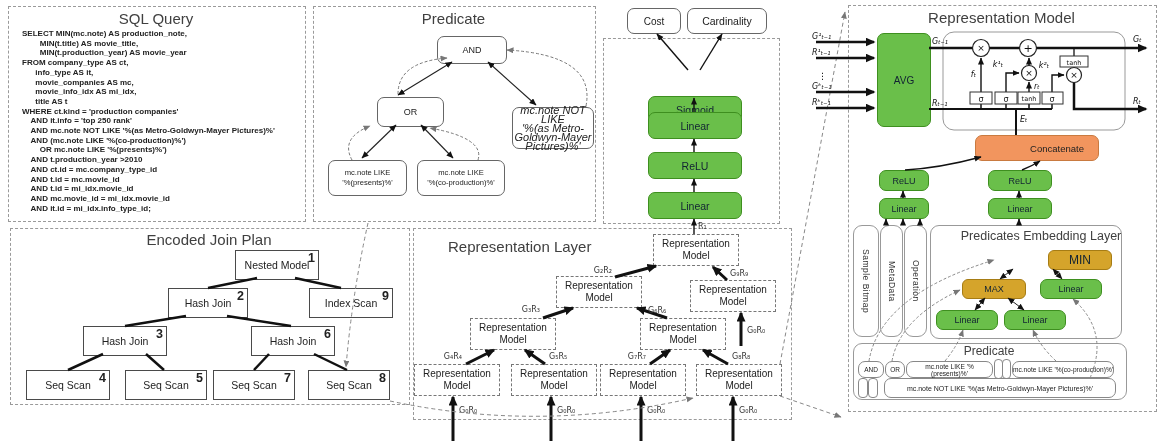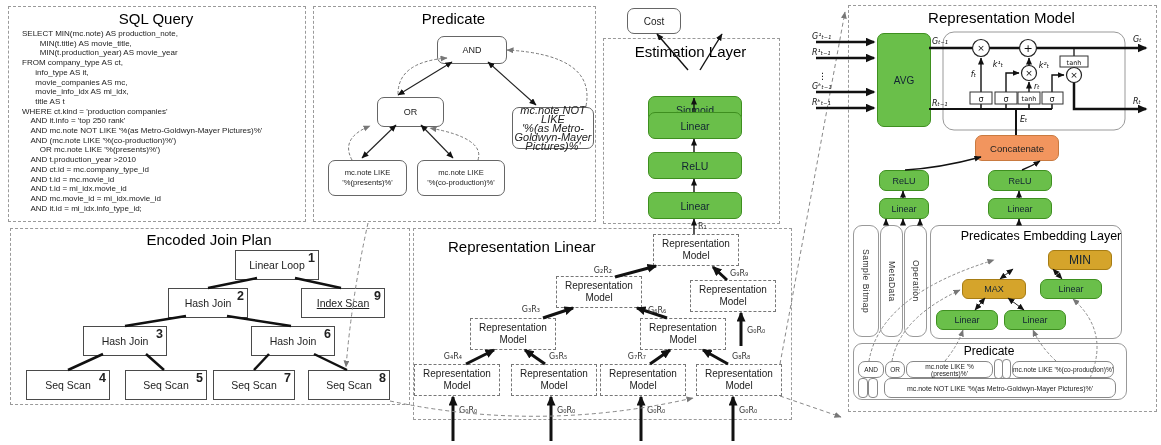--- a/index.html
+++ b/index.html
@@ -1,19 +1,19 @@
 <!DOCTYPE html>
 <html><head>
 <meta charset="utf-8">
 <style>
   html,body{margin:0;padding:0;background:#fff;}
   #canvas{position:relative;width:1161px;height:445px;background:#fff;overflow:hidden;
           font-family:"Liberation Sans","DejaVu Sans",sans-serif;color:#222;}
   .panel{position:absolute;border:1px dashed #9a9a9a;background:transparent;}
-  .ptitle{position:absolute;font-size:15px;color:#000000;white-space:nowrap;}
+  .ptitle{position:absolute;font-size:15px;color:#404040;white-space:nowrap;}
   .wbox{position:absolute;background:#fff;border:1px solid #666;display:flex;align-items:center;
         justify-content:center;text-align:center;color:#222;}
   .round{border-radius:7px;}
   .pnode{position:absolute;background:#fff;border:1.2px solid #4a4a4a;font-size:10.5px;
          display:flex;align-items:center;justify-content:center;}
   .pnum{position:absolute;top:0;right:3px;font-weight:bold;font-size:12.5px;}
   .rmodel{position:absolute;background:#fff;border:1px dashed #777;font-size:10px;line-height:12px;
           display:flex;align-items:center;justify-content:center;text-align:center;}
   .gbox{position:absolute;background:#6abf4a;border:1.3px solid #3e8f1f;border-radius:7px;
         display:flex;align-items:center;justify-content:center;color:#123;}
@@ -33,21 +33,21 @@
   .mathl{font-style:italic;font-size:8px;fill:#111;}
   .edgel{font-size:8px;fill:#333;}
 </style>
 </head>
 <body>
 
 <div id="canvas">
 
   <div class="panel" style="left:8px;top:6px;width:296px;height:214px;"></div>
   <div class="ptitle" style="left:8px;top:10px;width:296px;text-align:center;">SQL Query</div>
-  <div class="pre" style="left:22px;top:29px;">SELECT MIN(mc.note) AS production_note,
+  <div class="pre" style="left:22px;top:29px;font-weight:bold;">SELECT MIN(mc.note) AS production_note,
         MIN(t.title) AS movie_title,
         MIN(t.production_year) AS movie_year
 FROM company_type AS ct,
       info_type AS it,
       movie_companies AS mc,
       movie_info_idx AS mi_idx,
       title AS t
 WHERE ct.kind = 'production companies'
     AND it.info = 'top 250 rank'
     AND mc.note NOT LIKE '%(as Metro-Goldwyn-Mayer Pictures)%'
@@ -67,38 +67,38 @@
   <div class="wbox round ml" style="left:512px;top:107px;width:80px;height:40px;font-size:11px;line-height:9px;font-style:italic;">mc.note NOT LIKE
 '%(as Metro-
 Goldwyn-Mayer
 Pictures)%'</div>
   <div class="wbox round ml" style="left:328px;top:160px;width:77px;height:34px;font-size:7.6px;line-height:10px;">mc.note LIKE
 '%(presents)%'</div>
   <div class="wbox round ml" style="left:417px;top:160px;width:86px;height:34px;font-size:7.6px;line-height:10px;">mc.note LIKE
 '%(co-production)%'</div>
 
   <div class="panel" style="left:603px;top:38px;width:175px;height:184px;"></div>
-  <div class="ptitle" style="left:603px;top:43px;width:175px;text-align:center;">Estimation Layer</div>
   <div class="wbox round" style="left:627px;top:8px;width:52px;height:24px;font-size:10px;">Cost</div>
+  <div class="wbox round" style="left:687px;top:8px;width:78px;height:24px;font-size:10.5px;">Cardinality</div>
   <div class="gbox" style="left:648px;top:70px;width:92px;height:25px;font-size:10.5px;margin-top:26px;">Sigmoid</div>
   <div class="gbox" style="left:648px;top:112px;width:92px;height:25px;font-size:10.5px;">Linear</div>
   <div class="gbox" style="left:648px;top:152px;width:92px;height:25px;font-size:10.5px;">ReLU</div>
   <div class="gbox" style="left:648px;top:192px;width:92px;height:25px;font-size:10.5px;">Linear</div>
 
   <div class="panel" style="left:10px;top:228px;width:398px;height:175px;"></div>
   <div class="ptitle" style="left:10px;top:231px;width:398px;text-align:center;">Encoded Join Plan</div>
   <div class="pnode" style="left:235px;top:250px;width:82px;height:28px;">
-    <span>Linear Loop</span>
+    <span>Nested Model</span>
       <span class="pnum">1</span>
     </div>
   <div class="pnode" style="left:168px;top:288px;width:78px;height:28px;">
     <span>Hash Join</span>
       <span class="pnum">2</span>
     </div>
-  <div class="pnode" style="left:301px;top:288px;width:82px;height:28px;text-decoration:underline;">
+  <div class="pnode" style="left:309px;top:288px;width:82px;height:28px;">
     <span>Index Scan</span>
       <span class="pnum">9</span>
     </div>
   <div class="pnode" style="left:83px;top:326px;width:82px;height:28px;">
     <span>Hash Join</span>
       <span class="pnum">3</span>
     </div>
   <div class="pnode" style="left:251px;top:326px;width:82px;height:28px;">
     <span>Hash Join</span>
       <span class="pnum">6</span>
@@ -114,35 +114,35 @@
   <div class="pnode" style="left:213px;top:370px;width:80px;height:28px;">
     <span>Seq Scan</span>
       <span class="pnum">7</span>
     </div>
   <div class="pnode" style="left:308px;top:370px;width:80px;height:28px;">
     <span>Seq Scan</span>
       <span class="pnum">8</span>
     </div>
 
   <div class="panel" style="left:413px;top:228px;width:377px;height:190px;"></div>
-  <div class="ptitle" style="left:448px;top:238px;">Representation Linear</div>
+  <div class="ptitle" style="left:448px;top:238px;">Representation Layer</div>
   <div class="rmodel" style="left:653px;top:234px;width:84px;height:30px;">Representation Model</div>
   <div class="rmodel" style="left:556px;top:276px;width:84px;height:30px;">Representation Model</div>
   <div class="rmodel" style="left:690px;top:280px;width:84px;height:30px;">Representation Model</div>
   <div class="rmodel" style="left:470px;top:318px;width:84px;height:30px;">Representation Model</div>
   <div class="rmodel" style="left:640px;top:318px;width:84px;height:30px;">Representation Model</div>
   <div class="rmodel" style="left:414px;top:364px;width:84px;height:30px;">Representation Model</div>
   <div class="rmodel" style="left:511px;top:364px;width:84px;height:30px;">Representation Model</div>
   <div class="rmodel" style="left:600px;top:364px;width:84px;height:30px;">Representation Model</div>
   <div class="rmodel" style="left:696px;top:364px;width:84px;height:30px;">Representation Model</div>
 
   <div class="panel" style="left:848px;top:5px;width:307px;height:405px;"></div>
   <div class="ptitle" style="left:848px;top:9px;width:307px;text-align:center;">Representation Model</div>
   <div class="gbox" style="left:877px;top:33px;width:52px;height:92px;font-size:10px;">AVG</div>
-  <div class="obox" style="left:975px;top:135px;width:82px;height:24px;font-size:9.5px;">Concatenate</div>
+  <div class="obox" style="left:975px;top:135px;width:82px;height:24px;font-size:9.5px;padding-left:40px;">Concatenate</div>
   <div class="gbox" style="left:879px;top:170px;width:48px;height:19px;font-size:9px;">ReLU</div>
   <div class="gbox" style="left:879px;top:198px;width:48px;height:19px;font-size:9px;">Linear</div>
   <div class="gbox" style="left:988px;top:170px;width:62px;height:19px;font-size:9px;">ReLU</div>
   <div class="gbox" style="left:988px;top:198px;width:62px;height:19px;font-size:9px;">Linear</div>
   <div class="vbox" style="left:853px;top:225px;width:24px;height:110px;">
       <span class="vtext">Sample Bitmap</span>
     </div>
   <div class="vbox" style="left:880px;top:225px;width:21px;height:110px;">
       <span class="vtext">MetaData</span>
     </div>

